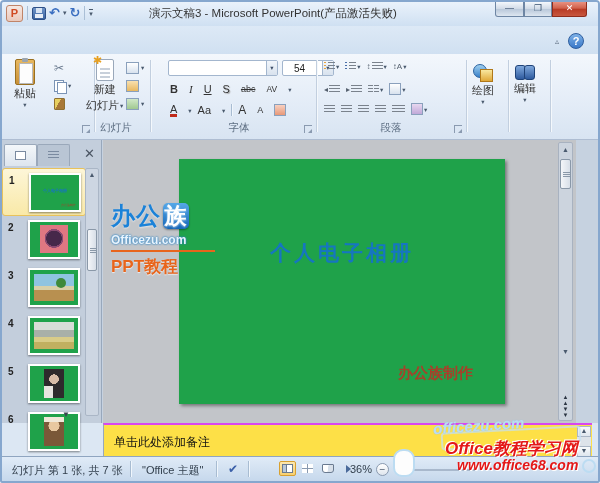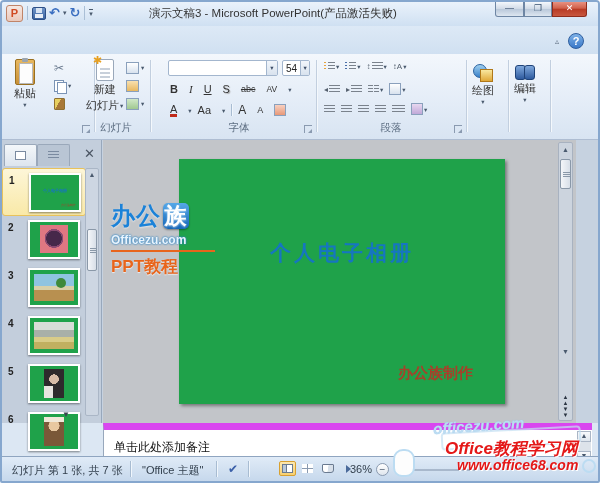--- a/index.html
+++ b/index.html
@@ -127,21 +127,21 @@
   .wm-tag { font-size:17px; font-weight:bold; color:#e8651c; text-shadow:0 1px 1px rgba(255,255,255,.7); }
 
   .vscroll { position:absolute; right:3px; top:2px; width:15px; height:279px; background:#ccd4de; border:1px solid #a8b2c0; border-radius:2px; }
   .vs-arrow { position:absolute; left:0; width:13px; text-align:center; font-size:7px; color:#4a5a6e; }
   .vs-thumb { position:absolute; left:1px; top:16px; width:11px; height:30px; background:linear-gradient(90deg,#f4f6f9,#d8dfe8); border:1px solid #8a98a8; border-radius:2px; }
   .vs-thumb:after { content:""; position:absolute; left:2px; top:12px; width:7px; height:1px; background:#8a98a8; box-shadow:0 2px 0 #8a98a8,0 4px 0 #8a98a8; }
   .vs-nav { position:absolute; left:0; bottom:2px; width:13px; display:flex; flex-direction:column; align-items:center; line-height:6px; }
   .vs-nav span { font-size:6px; color:#2a3442; }
 
   
-  .notes { position:absolute; left:101px; top:421px; width:489px; height:36px; background:#ffffff; border-top:7px solid #d946ef; border-left:1px solid #98a8bc; }
+  .notes { position:absolute; left:101px; top:421px; width:489px; height:36px; background:#fde047; border-top:2px solid #d946ef; border-left:1px solid #98a8bc; }
   .notes-text { position:absolute; left:10px; top:9px; font-size:12px; color:#111; }
   .notes-scroll { position:absolute; right:1px; top:1px; width:14px; height:32px; background:#dde3ea; }
   .notes-scroll .na { display:block; text-align:center; font-size:7px; color:#4a5a6e; height:11px; border:1px solid #aab6c6; background:linear-gradient(#f8fafc,#dfe6ee); }
   .notes-scroll .na.dn { margin-top:9px; }
 
   
   .statusbar { position:absolute; left:0; bottom:0; width:100%; height:25px; background:linear-gradient(#e0ebf7,#c6d8ec); border-top:1px solid #8fa5c0; font-size:11px; color:#33404e; }
   .sb-item { position:absolute; top:6px; white-space:nowrap; }
   .sb-sep { position:absolute; top:4px; width:1px; height:16px; background:#a8bcd2; box-shadow:1px 0 0 #f0f6fc; }
   .ic-check { color:#3a5fa8; font-size:12px; }
@@ -246,21 +246,21 @@
           </span>
       </div>
       <div class="glabel">幻灯片</div>
     </div>
 
     <div class="rgroup" style="left:162px; width:150px;">
       <div class="combo" style="left:4px; top:4px; width:110px;">
         <span class="cv"></span>
         <span class="cdd">▾</span>
       </div>
-      <div class="combo" style="left:118px; top:4px; width:28px;">
+      <div class="combo" style="left:118px; top:4px; width:52px;padding-left:8px;">
         <span class="cv">54</span>
         <span class="cdd">▾</span>
       </div>
       <div class="prow" style="left:6px; top:27px;">
         <span class="fbtn b">B</span>
         <span class="fbtn i">I</span>
         <span class="fbtn u">U</span>
         <span class="fbtn s">S</span>
         <span class="fbtn abc">abc</span>
         <span class="fbtn av">AV</span>

